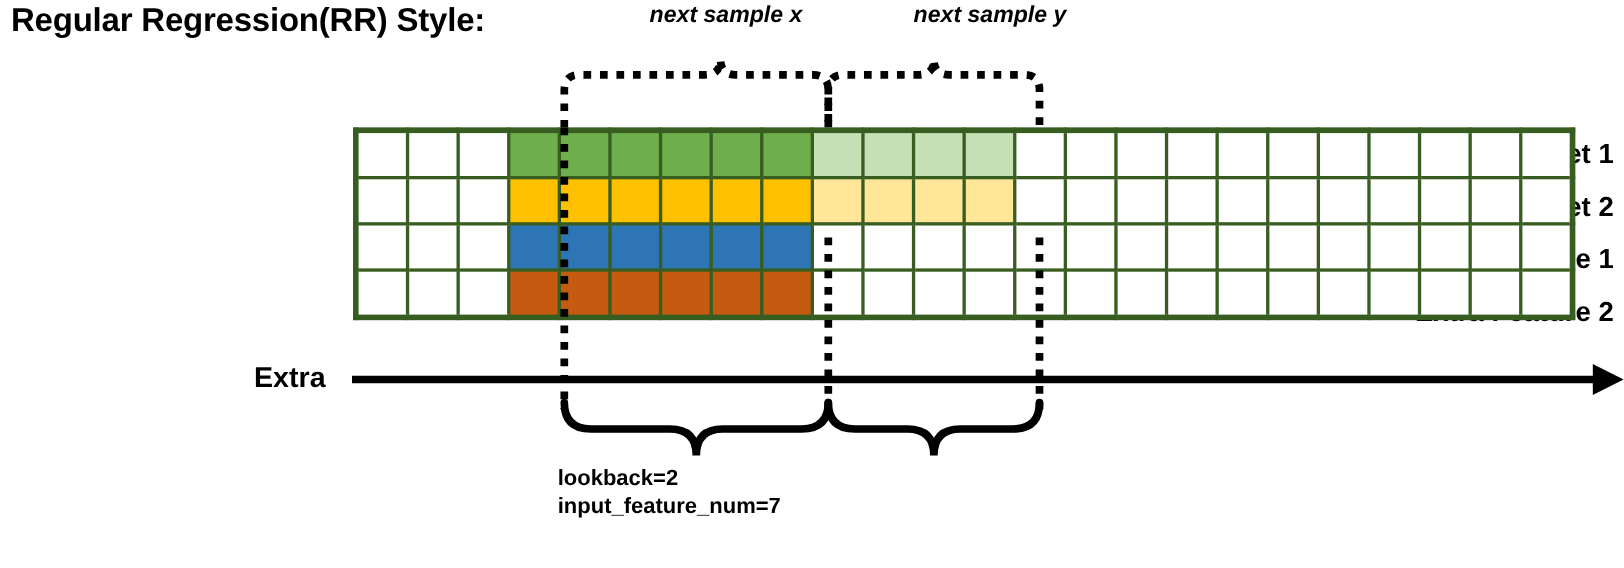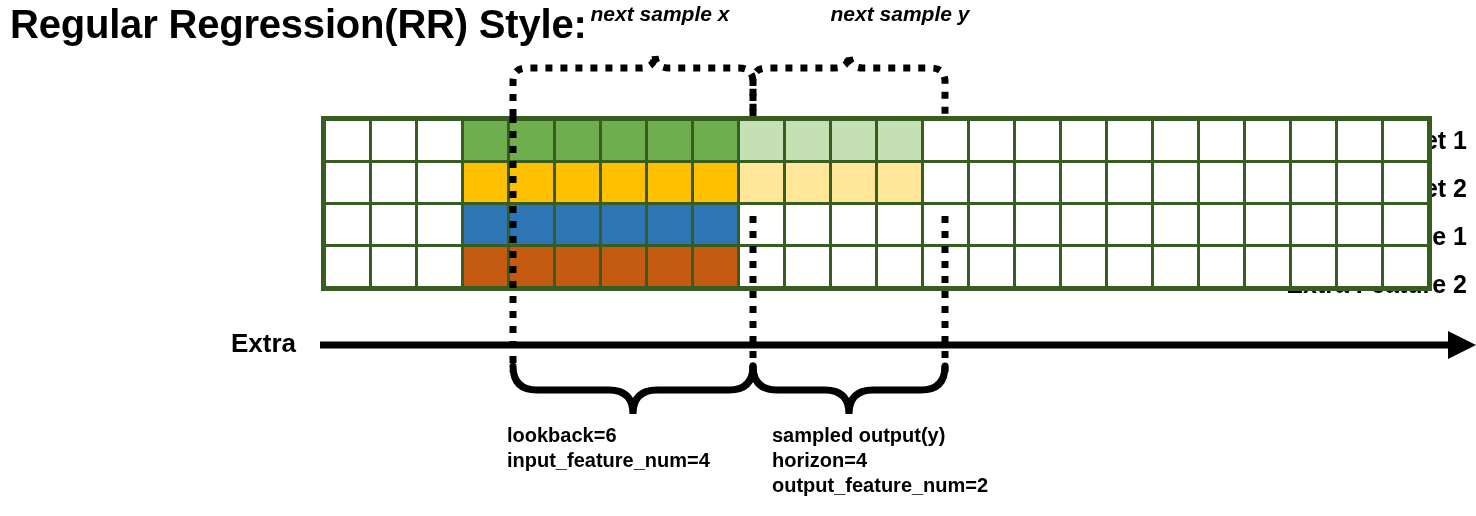--- a/index.html
+++ b/index.html
@@ -8,21 +8,21 @@
     background:#ffffff;
     font-family:"Liberation Sans", sans-serif;
     position:relative;
     overflow:hidden;
   }
   .stage{position:absolute;left:0;top:0;width:1476px;height:516px;}
 
   
   #page-title{
     position:absolute;left:10px;top:2px;
-    font-size:40px;font-weight:700;color:#000;
+    font-size:30px;font-weight:700;color:#000;
     letter-spacing:-0.2px;white-space:nowrap;
   }
 
   
   .row-label{
     position:absolute;right:0;width:310px;
     text-align:right;
     font-size:25px;font-weight:700;color:#000;
     white-space:nowrap;
     padding-right:9px;box-sizing:border-box;
@@ -232,23 +232,18 @@
   <svg id="bottom-braces" width="1476" height="216" viewBox="0 0 1476 216">
     <g fill="none" stroke="#000000" stroke-width="7" stroke-linecap="round">
 
       <path d="M513,66 Q513,90 537,90 L609,90 Q633,90 633,114 Q633,90 657,90 L729,90 Q753,90 753,66"></path>
 
       <path d="M753,66 Q753,90 777,90 L825,90 Q849,90 849,114 Q849,90 873,90 L921,90 Q945,90 945,66"></path>
     </g>
   </svg>
 
   <div class="caption" id="caption-x">
-    <div>lookback=6</div>
-    <div>input_feature_num=4</div>
+    <div>lookback=2</div>
+    <div>input_feature_num=7</div>
   </div>
 
-  <div class="caption" id="caption-y">
-    <div>sampled output(y)</div>
-    <div>horizon=4</div>
-    <div>output_feature_num=2</div>
-  </div>
 
 </div>
 
 </body></html>

